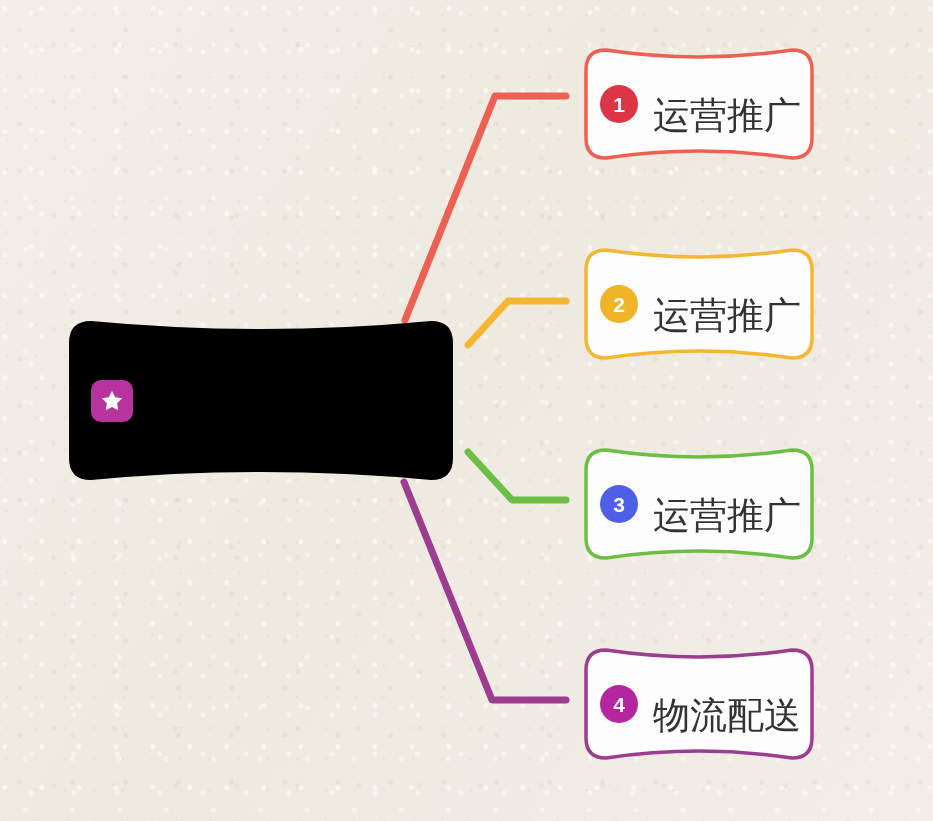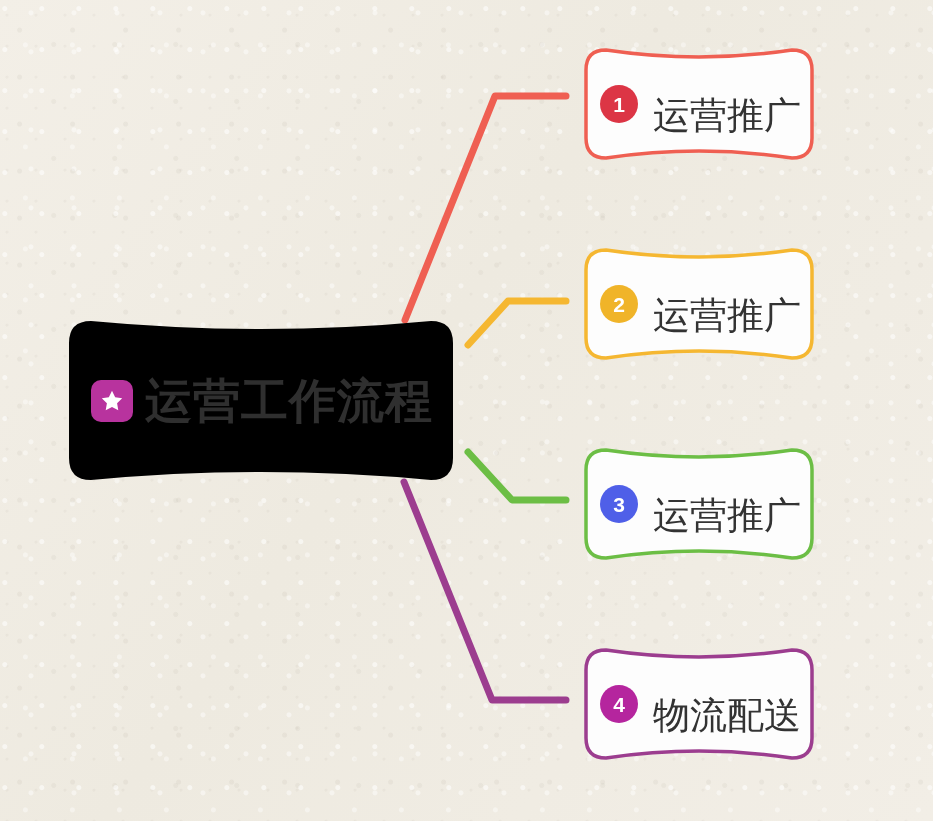--- a/index.html
+++ b/index.html
@@ -157,21 +157,20 @@
         <path d="M 22,30 Q 22,8 44,8 Q 214,24 384,8 Q 406,8 406,30
                  L 406,145 Q 406,167 384,167 Q 214,151 44,167
                  Q 22,167 22,145 Z" fill="#f9c council" stroke="none"></path>
       </svg>
       <div class="node-content">
         <span class="star-badge">
           <svg width="26" height="26" viewBox="0 0 24 24" xmlns="http://www.w3.org/2000/svg">
             <path d="M12 2.6 L14.9 8.6 L21.4 9.5 L16.7 14.1 L17.8 20.6 L12 17.5 L6.2 20.6 L7.3 14.1 L2.6 9.5 L9.1 8.6 Z" fill="#ffffff"></path>
           </svg>
         </span>
-        <span class="central-label">运营工作流程</span>
       </div>
     </div>
 
     <div class="node branch-node" id="branch-node-1">
       <svg class="node-shape" viewBox="0 0 266 120" preserveAspectRatio="none" xmlns="http://www.w3.org/2000/svg">
         <path d="M 20,26 Q 20,6 40,6 Q 133,20 226,6 Q 246,6 246,26
                  L 246,94 Q 246,114 226,114 Q 133,100 40,114
                  Q 20,114 20,94 Z" fill="#fdfdfd" stroke="#ef5f52" stroke-width="3.5"></path>
       </svg>
       <div class="node-content">

